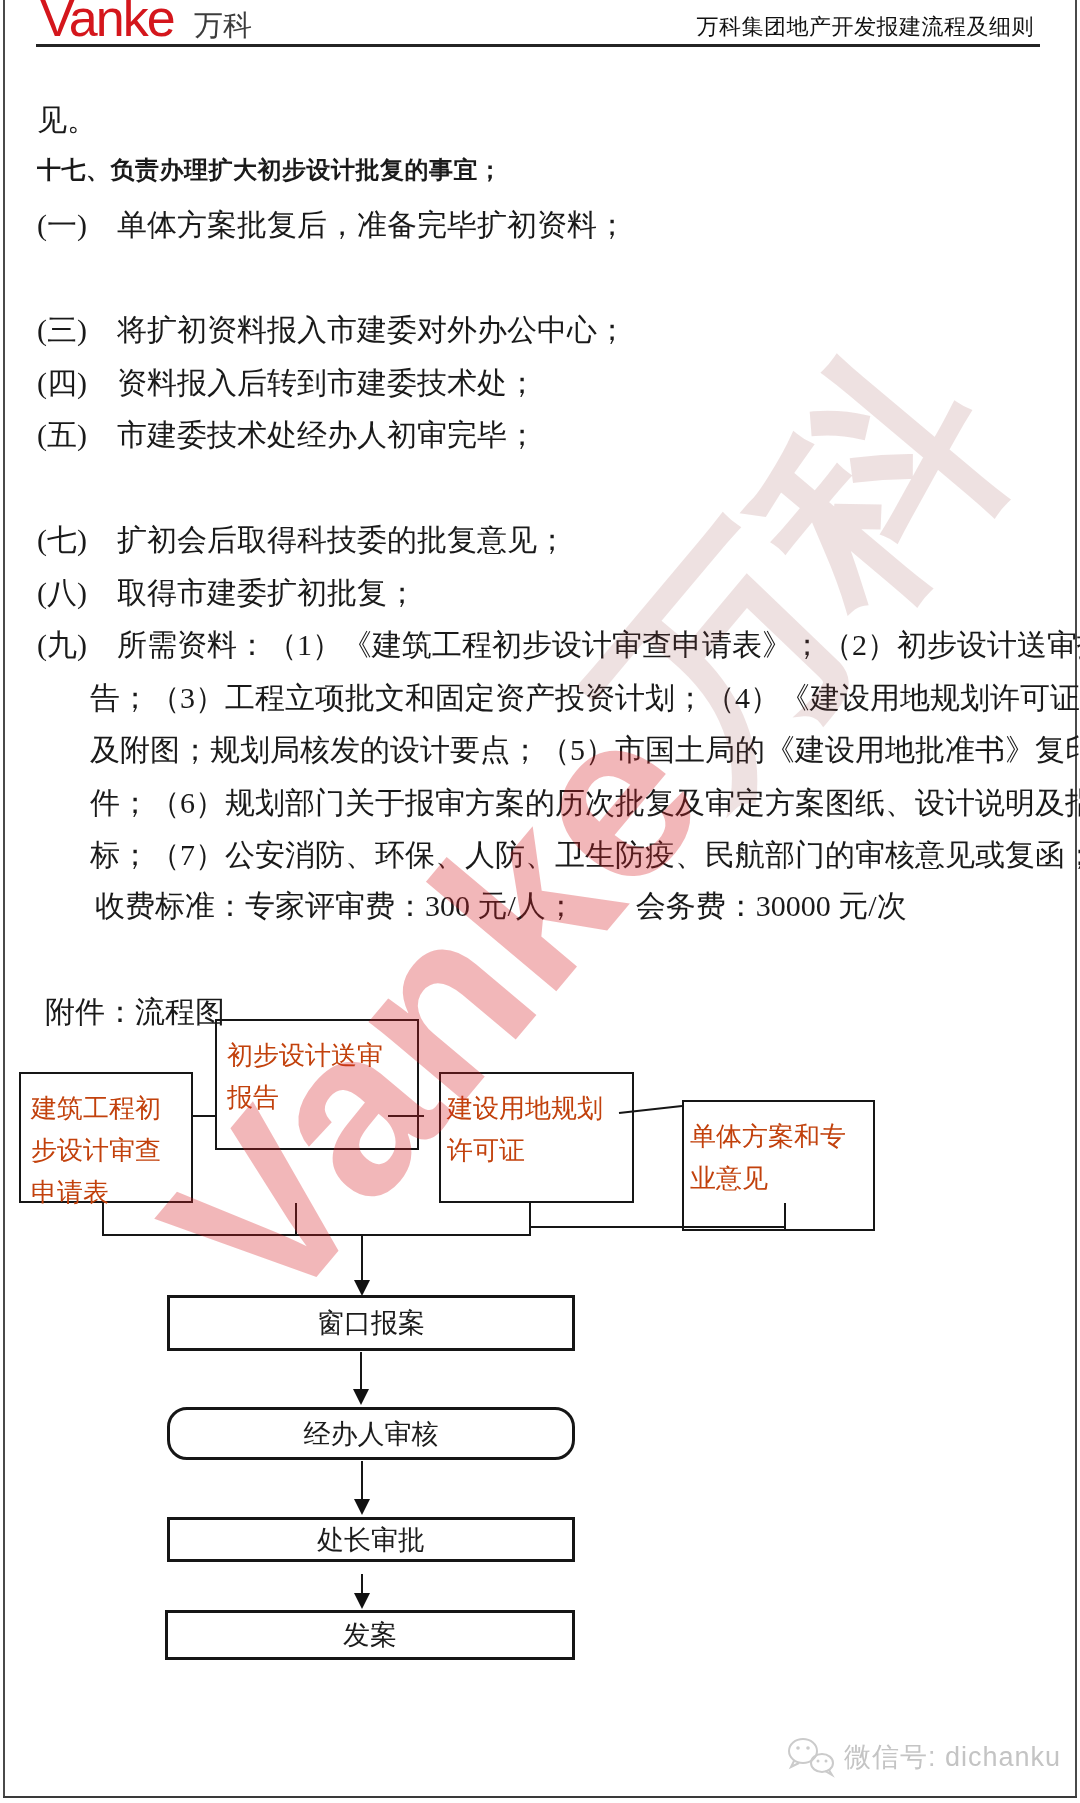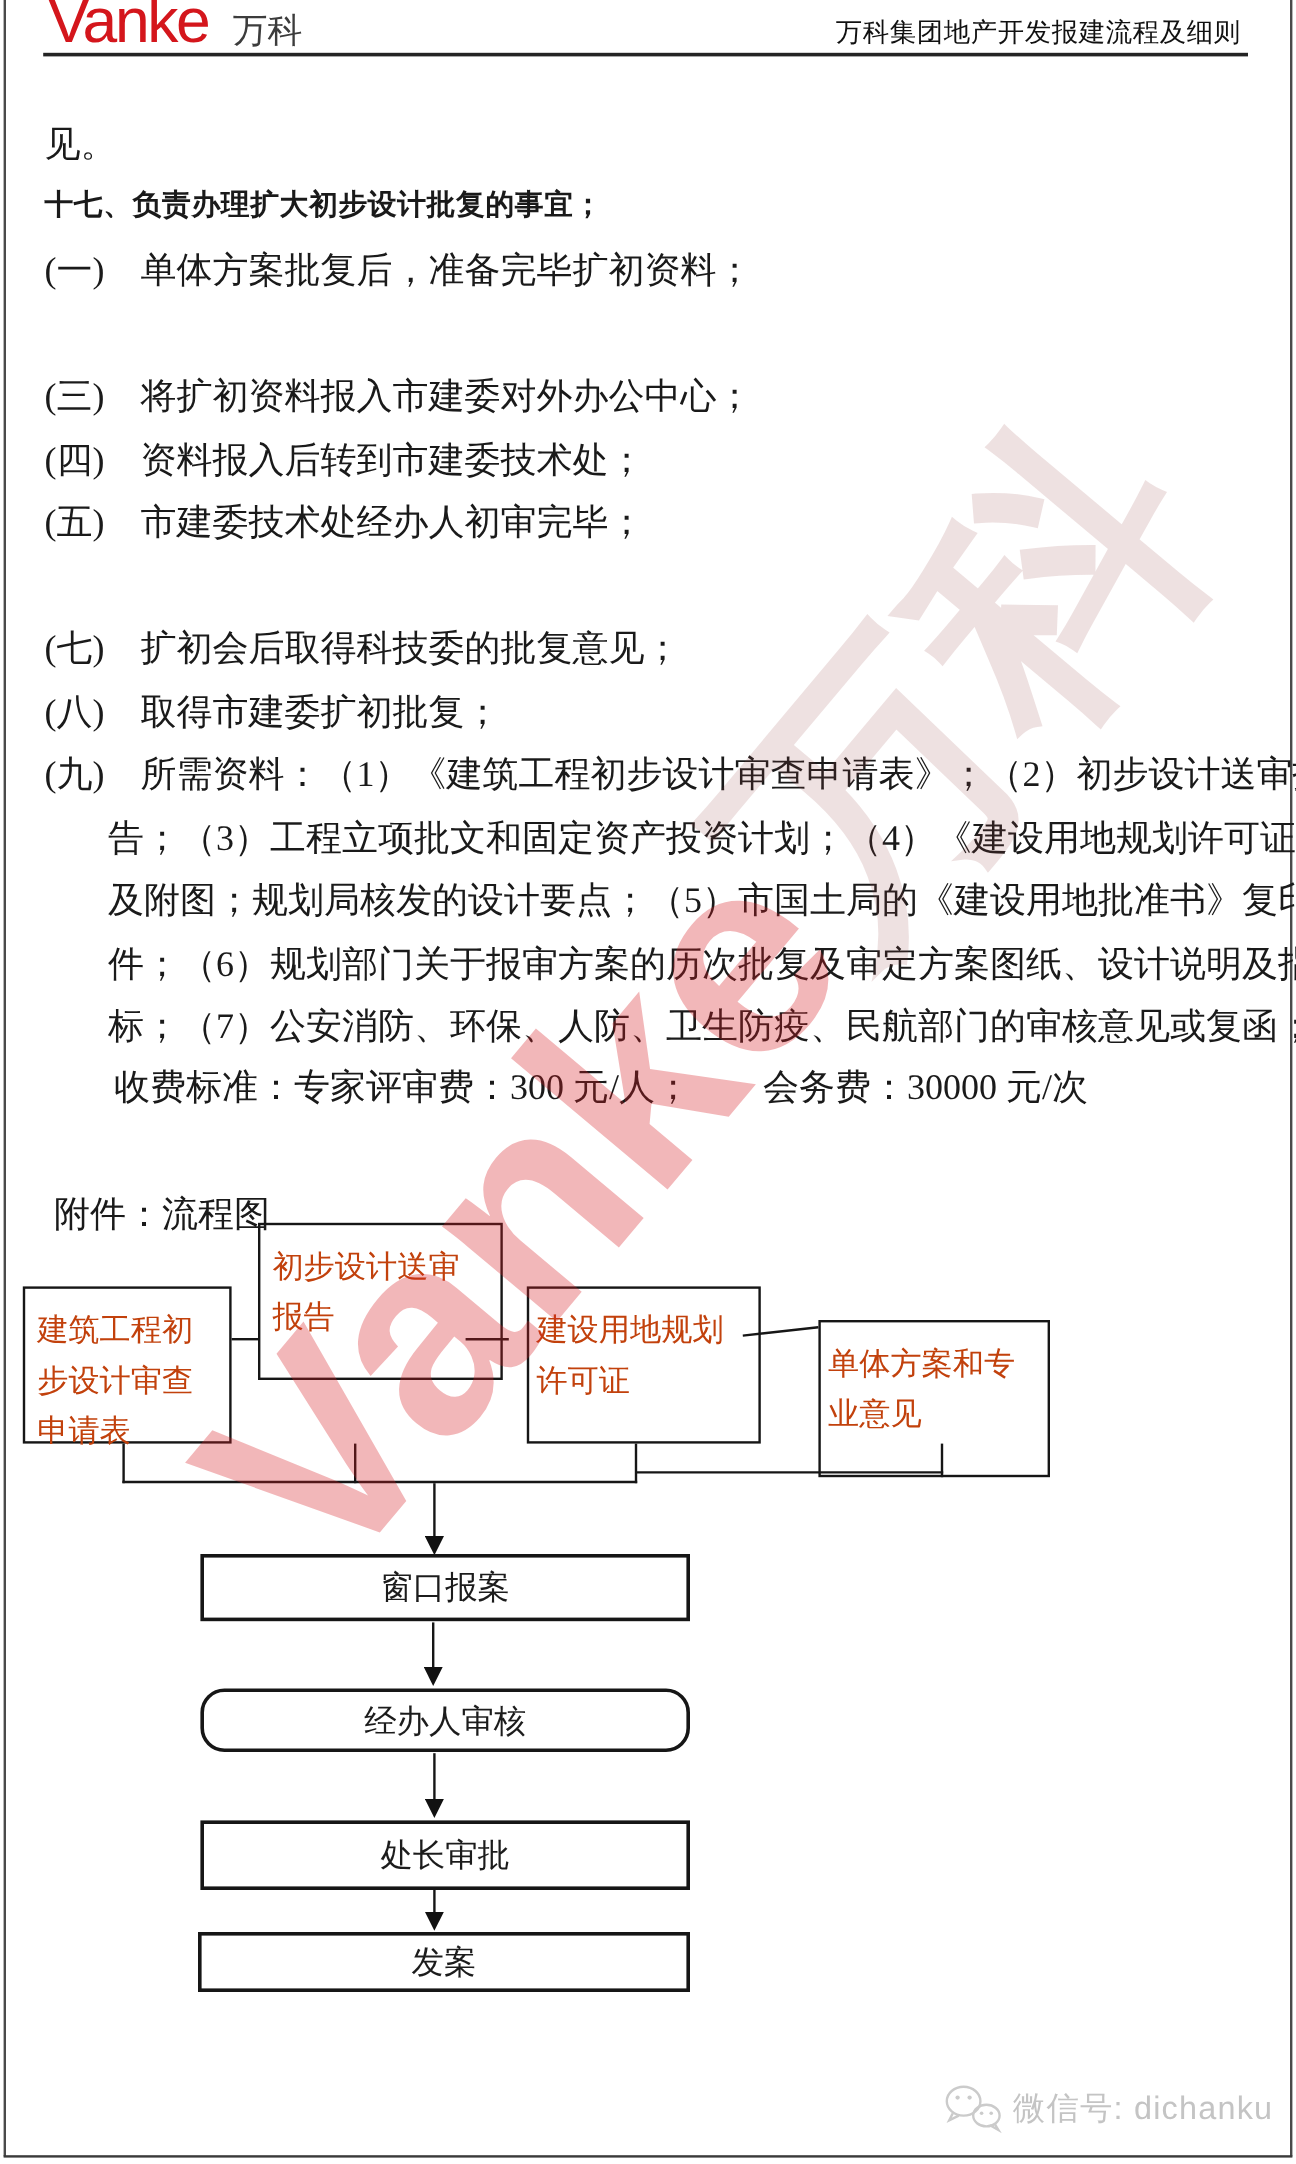--- a/index.html
+++ b/index.html
@@ -126,21 +126,21 @@
     </g>
   </svg>
 
   <div class="fc-box" style="left:19px;top:1072px;width:174px;height:131px;">建筑工程初步设计审查申请表</div>
   <div class="fc-box" style="left:215px;top:1019px;width:204px;height:131px;">初步设计送审报告</div>
   <div class="fc-box" style="left:439px;top:1072px;width:195px;height:131px;padding-left:6px;padding-right:6px;">建设用地规划许可证</div>
   <div class="fc-box" style="left:682px;top:1100px;width:193px;height:131px;padding-left:6px;padding-right:6px;">单体方案和专业意见</div>
 
   <div class="fc-step" style="left:167px;top:1295px;width:408px;height:56px;">窗口报案</div>
   <div class="fc-step" style="left:167px;top:1407px;width:408px;height:53px;border-radius:20px;">经办人审核</div>
-  <div class="fc-step" style="left:167px;top:1517px;width:408px;height:58px;text-align:right;">处长审批</div>
+  <div class="fc-step" style="left:167px;top:1517px;width:408px;height:45px;text-align:right;">处长审批</div>
   <div class="fc-step" style="left:165px;top:1610px;width:410px;height:50px;">发案</div>
 
   <div class="footer">
     <svg class="wicon" width="50" height="42" viewBox="0 0 50 42">
       <g fill="none" stroke="#cbcbcb" stroke-width="2">
         <ellipse cx="17" cy="15" rx="14" ry="12"></ellipse>
         <path d="M8 25 L5 31 L13 27"></path>
         <ellipse cx="36" cy="27" rx="11" ry="9"></ellipse>
         <path d="M43 34 L46 39 L39 35"></path>
       </g>

